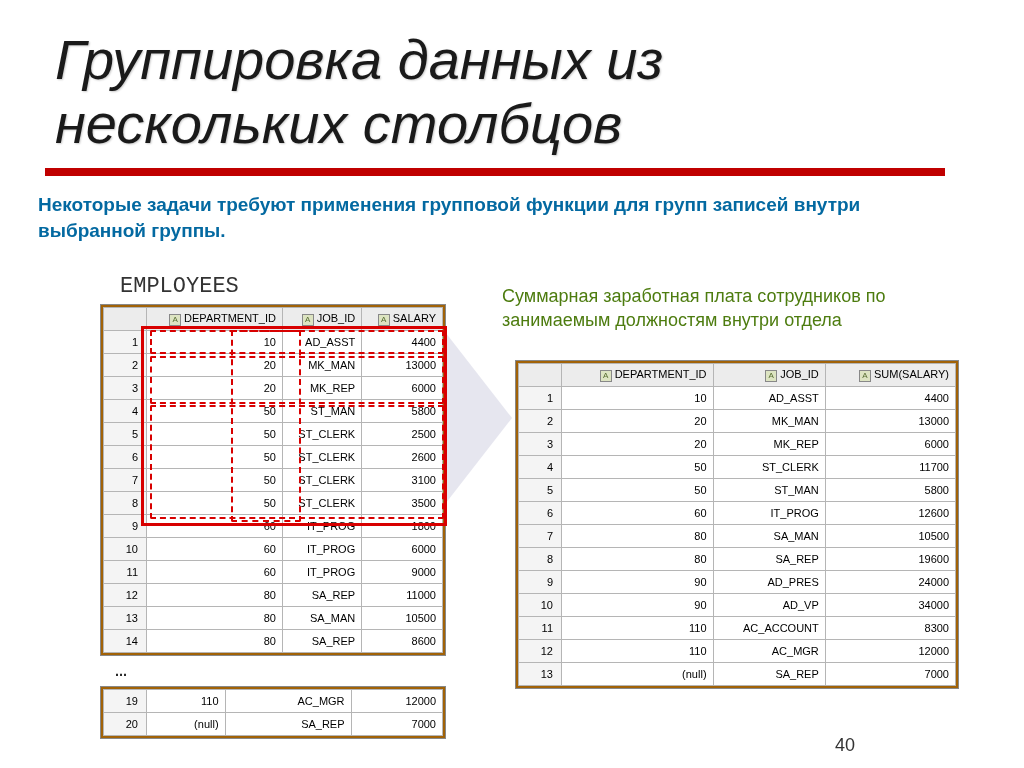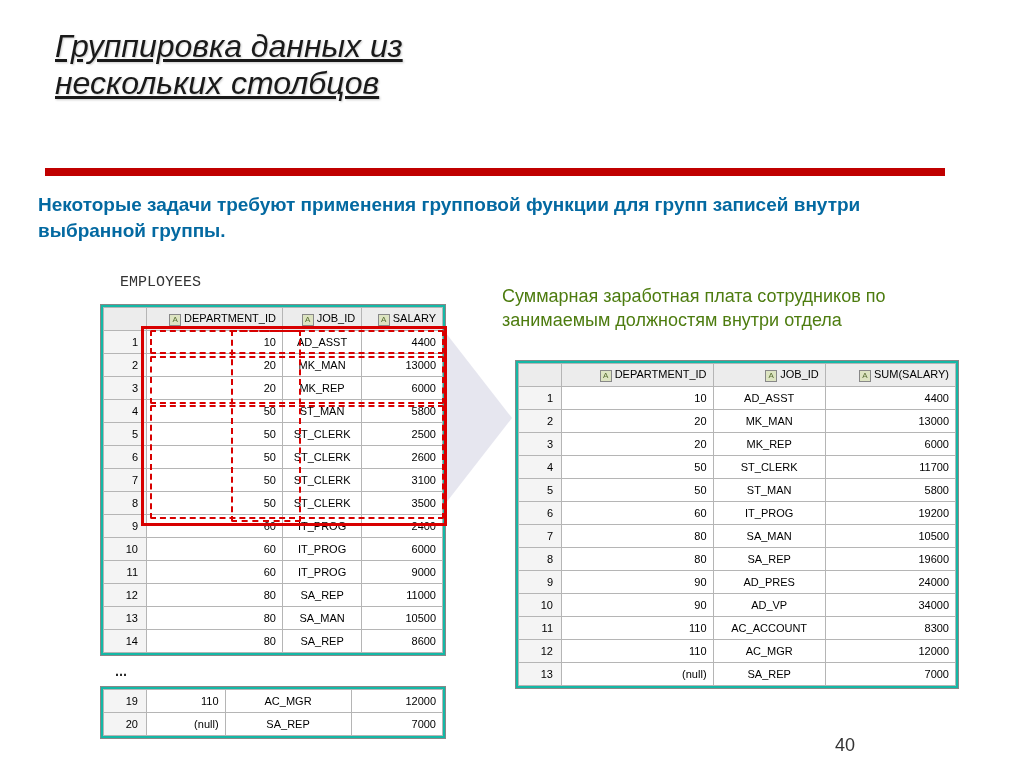--- a/index.html
+++ b/index.html
@@ -14,26 +14,25 @@
   }
   .slide {
     position: relative;
     width: 1024px;
     height: 768px;
   }
   .title {
     position: absolute;
     left: 55px;
     top: 28px;
-    font-size: 32px;
+    font-size: 56px;
     font-style: italic;
     color: #1a1a1a;
     line-height: 1.15;
     text-shadow: 1px 1px 2px rgba(0,0,0,0.2);
-    text-decoration: underline;
   }
   .red-rule {
     position: absolute;
     left: 45px;
     top: 168px;
     width: 900px;
     height: 8px;
     background: #c00000;
   }
   .subtitle {
@@ -53,37 +52,37 @@
     font-size: 18px;
     color: #4d7c0f;
     line-height: 1.35;
     width: 470px;
   }
   .table-label {
     position: absolute;
     left: 120px;
     top: 274px;
     font-family: "Courier New", monospace;
-    font-size: 15px;
+    font-size: 22px;
     color: #333;
   }
   .tbl {
     border-collapse: collapse;
     background: #fff;
     font-size: 11px;
     font-family: Tahoma, sans-serif;
     color: #000;
   }
   .tbl th, .tbl td {
     border: 1px solid #b5b5b5;
     padding: 2px 6px;
     height: 18px;
   }
   .tbl td { text-align: right; }
-  .tbl td.txt { text-align: center; }
+  .tbl td.txt { text-align: right; }
   .tbl td.rownum {
     text-align: right;
     background: #f4f4f4;
     width: 28px;
     padding-right: 8px;
   }
   .tbl th {
     background: #ececec;
     font-weight: normal;
     text-align: right;
@@ -99,21 +98,21 @@
     line-height: 10px;
     text-align: center;
     color: #556b2f;
     vertical-align: middle;
   }
   .tbl th.rownum-head { background:#ececec; }
   .table-wrap {
     position: absolute;
     border: 1px solid #888;
     padding: 2px;
-    background: #14b8a6;
+    background: #a16207;
   }
   .left-main { left: 100px; top: 304px; width: 340px; }
   .left-tail { left: 100px; top: 686px; width: 340px; }
   .right-main { left: 515px; top: 360px; width: 438px; }
 
   .ellipsis {
     position: absolute;
     left: 115px;
     top: 659px;
     font-size: 20px;
@@ -234,21 +233,21 @@
           <tr>
             <td class="rownum">8</td>
             <td>50</td>
             <td class="txt">ST_CLERK</td>
             <td>3500</td>
           </tr>
           <tr>
             <td class="rownum">9</td>
             <td>60</td>
             <td class="txt">IT_PROG</td>
-            <td>2400</td>
+            <td>1800</td>
           </tr>
           <tr>
             <td class="rownum">10</td>
             <td>60</td>
             <td class="txt">IT_PROG</td>
             <td>6000</td>
           </tr>
           <tr>
             <td class="rownum">11</td>
             <td>60</td>
@@ -336,21 +335,21 @@
           <tr>
             <td class="rownum">5</td>
             <td>50</td>
             <td class="txt">ST_MAN</td>
             <td>5800</td>
           </tr>
           <tr>
             <td class="rownum">6</td>
             <td>60</td>
             <td class="txt">IT_PROG</td>
-            <td>19200</td>
+            <td>12600</td>
           </tr>
           <tr>
             <td class="rownum">7</td>
             <td>80</td>
             <td class="txt">SA_MAN</td>
             <td>10500</td>
           </tr>
           <tr>
             <td class="rownum">8</td>
             <td>80</td>

